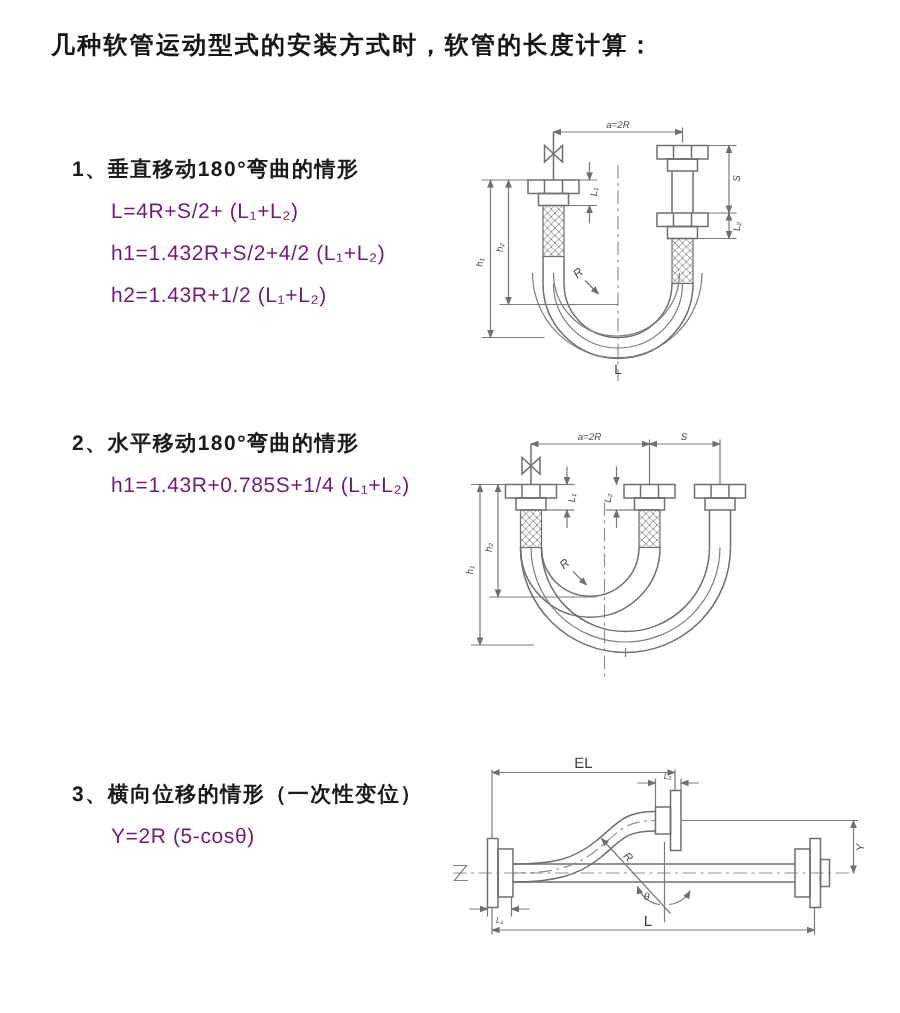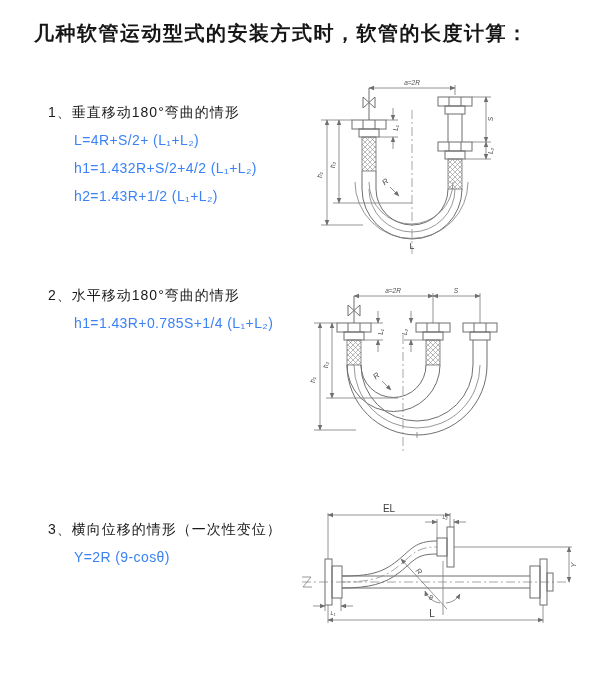--- a/index.html
+++ b/index.html
@@ -1,22 +1,22 @@
 <!DOCTYPE html>
 <html><head>
 <meta charset="utf-8">
 <style>
   html,body{margin:0;padding:0;background:#fff;}
   .page{position:relative;width:600px;height:675px;background:#ffffff;overflow:hidden;
         font-family:"Liberation Sans",sans-serif;color:#1c1c1c;}
-  .title{position:absolute;left:34px;top:20px;font-size:20px;font-weight:600;
+  .title{position:absolute;left:34px;top:20px;font-size:16px;font-weight:600;
          letter-spacing:1.5px;color:#161616;}
   .sec{position:absolute;left:48px;width:270px;}
-  .sec-heading{font-size:14px;font-weight:400;letter-spacing:1px;color:#1a1a1a;height:28px;}
-  .formula{font-size:14px;letter-spacing:.4px;color:#3b82f6;padding-left:26px;height:28px;}
+  .sec-heading{font-size:14px;font-weight:700;letter-spacing:1px;color:#1a1a1a;height:28px;}
+  .formula{font-size:14px;letter-spacing:.4px;color:#701a75;padding-left:26px;height:28px;}
   .dg{position:absolute;}
   
   .dln{stroke:#6f6f6f;stroke-width:1;fill:none;}
   .thin{stroke:#7d7d7d;stroke-width:.8;fill:none;}
   .cl{stroke:#8f8f8f;stroke-width:.8;fill:none;stroke-dasharray:9 3 2 3;}
   .dim{stroke:#7a7a7a;stroke-width:.8;fill:none;}
   .dlabel{fill:#4c4c4c;font-family:"Liberation Sans",sans-serif;font-size:6.5px;font-style:italic;}
   .blabel{fill:#3c3c3c;font-family:"Liberation Sans",sans-serif;font-size:9px;}
   .valve{fill:#ffffff;stroke:#6f6f6f;stroke-width:1;}
 </style>
@@ -45,21 +45,21 @@
     <div class="formula">h2=1.43R+1/2 (L₁+L₂)</div>
   </section>
 
   <section class="sec" style="top:287px">
     <div class="sec-heading">2、水平移动180°弯曲的情形</div>
     <div class="formula">h1=1.43R+0.785S+1/4 (L₁+L₂)</div>
   </section>
 
   <section class="sec" style="top:521px">
     <div class="sec-heading">3、横向位移的情形（一次性变位）</div>
-    <div class="formula">Y=2R (9-cosθ)</div>
+    <div class="formula">Y=2R (5-cosθ)</div>
   </section>
 
   <svg class="dg" style="left:305px;top:72px" width="272" height="185" viewBox="0 0 272 185">
     <line class="cl" x1="107" y1="38" x2="107" y2="182"></line>
 
     <g>
       <line class="dln" x1="64" y1="16" x2="64" y2="48"></line>
       <polygon class="valve" points="58,25 58,36 64,30.5"></polygon>
       <polygon class="valve" points="70,25 70,36 64,30.5"></polygon>
     </g>

